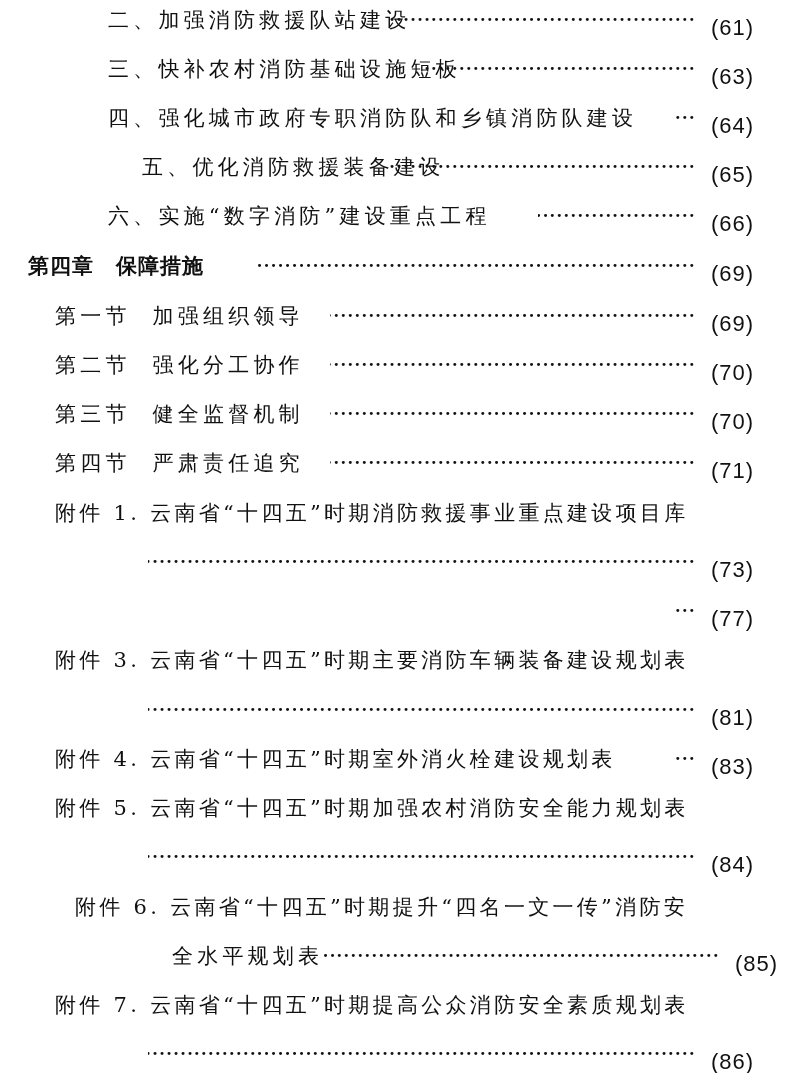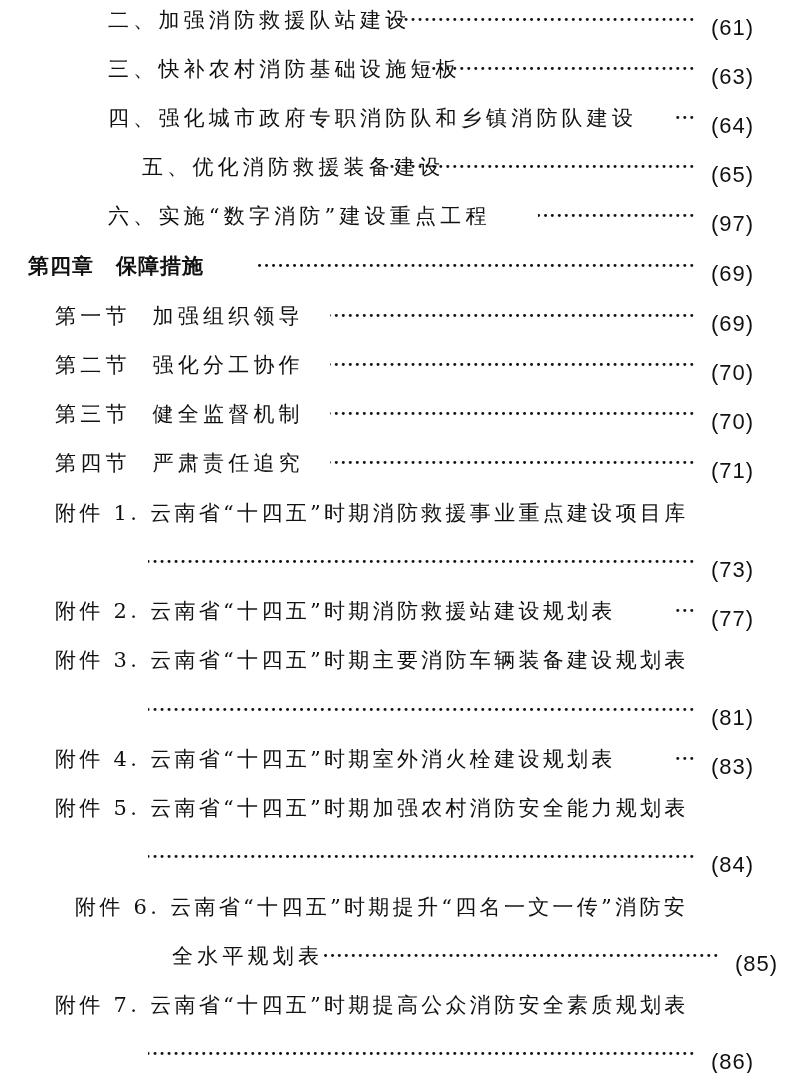--- a/index.html
+++ b/index.html
@@ -57,21 +57,21 @@
 
   <div class="line" style="top:147px;">
     <span class="text" style="left:108px;margin-left:34px;">五、优化消防救援装备建设</span>
     <span class="leader" style="left:388px; width:308px;">··································································</span>
     <span class="page">(65)</span>
   </div>
 
   <div class="line" style="top:196px;">
     <span class="text" style="left:108px;">六、实施“数字消防”建设重点工程</span>
     <span class="leader" style="left:538px; width:158px;">··································································</span>
-    <span class="page">(97)</span>
+    <span class="page">(66)</span>
   </div>
 
   <div class="line" style="top:246px;">
     <span class="text bold" style="left:28px;"><span>第四章</span><span class="gap"></span><span>保障措施</span></span>
     <span class="leader" style="left:255px; width:441px;">··································································································</span>
     <span class="page">(69)</span>
   </div>
 
   <div class="line" style="top:296px;">
     <span class="text" style="left:55px;"><span>第一节</span><span class="gap"></span><span>加强组织领导</span></span>
@@ -99,21 +99,20 @@
 
   <div class="line" style="top:493px;">
     <span class="text" style="left:55px; letter-spacing:3.3px;">附件 1. 云南省“十四五”时期消防救援事业重点建设项目库</span>
   </div>
   <div class="line" style="top:542px;">
     <span class="leader" style="left:148px; width:548px;">··························································································································</span>
     <span class="page">(73)</span>
   </div>
 
   <div class="line" style="top:591px;">
-    <span class="text" style="left:55px; letter-spacing:3.3px;">附件 2. 云南省“十四五”时期消防救援站建设规划表</span>
     <span class="leader" style="left:670px; width:26px;">···</span>
     <span class="page">(77)</span>
   </div>
 
   <div class="line" style="top:640px;">
     <span class="text" style="left:55px; letter-spacing:3.3px;">附件 3. 云南省“十四五”时期主要消防车辆装备建设规划表</span>
   </div>
   <div class="line" style="top:690px;">
     <span class="leader" style="left:148px; width:548px;">··························································································································</span>
     <span class="page">(81)</span>

